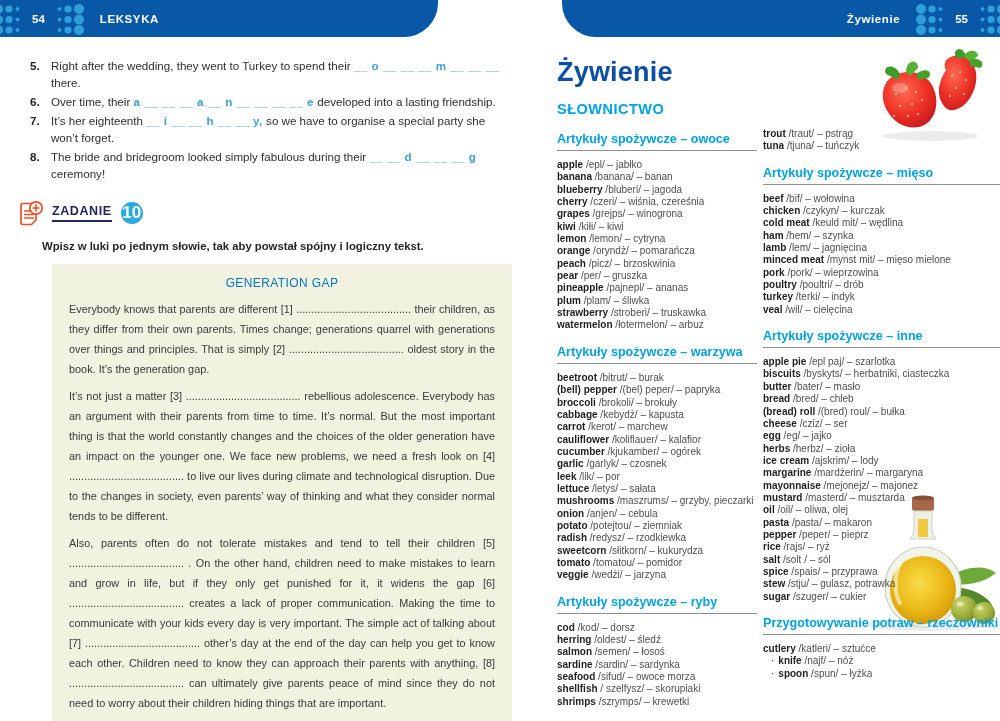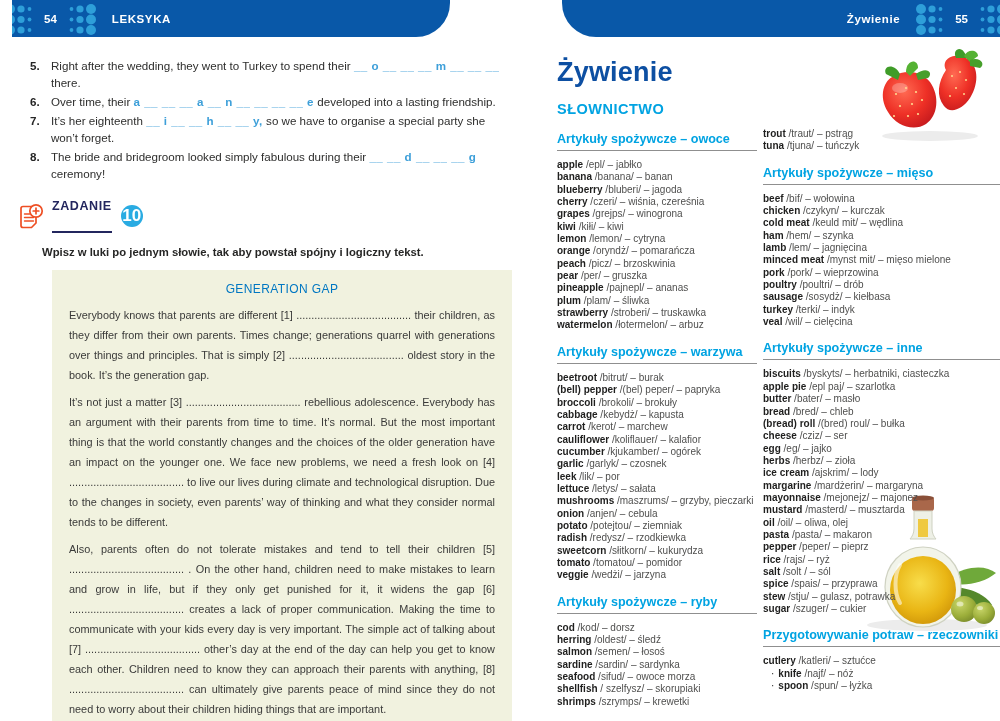--- a/index.html
+++ b/index.html
@@ -3,38 +3,38 @@
 <meta charset="utf-8">
 <style>
   html,body{margin:0;padding:0;}
   body{
     width:1000px;height:721px;position:relative;overflow:hidden;
     background:#ffffff;font-family:"Liberation Sans",sans-serif;
   }
   
   .bar{position:absolute;top:0;height:37px;background:#0958a8;color:#fff;
        display:flex;align-items:center;overflow:hidden;}
-  .bar-left{left:12px;width:438px;border-radius:0 0 34px 0;}
+  .bar-left{left:0;width:438px;border-radius:0 0 34px 0;}
   .bar-right{left:562px;width:438px;border-radius:0 0 0 34px;justify-content:flex-end;}
   .pagenum{font-size:11.5px;font-weight:bold;margin:0 7px;}
   .bar-label{font-size:11.5px;font-weight:bold;letter-spacing:.6px;margin:16px 14px;}
   .dots{flex:none;}
   .dots-edge-l{margin-left:-9px;}
   .dots-edge-r{margin-right:-9px;}
 
   
   .left-page{position:absolute;left:30px;top:57px;width:484px;}
   .ex-item{display:flex;font-size:11.6px;line-height:17px;color:#2e2e2d;margin-bottom:2px;}
   .ex-num{width:21px;font-weight:bold;flex:none;color:#262626;}
   .ex-text{flex:1;}
   .gap{color:#3d9fd9;font-weight:bold;letter-spacing:.5px;white-space:nowrap;}
   .task-row{display:flex;align-items:center;margin-top:17px;margin-left:-14px;}
   .task-icon{flex:none;margin-right:8px;}
   .task-label{font-size:12.5px;font-weight:bold;color:#23265e;letter-spacing:.6px;
-              border-bottom:2px solid #23265e;padding-bottom:18px;}
+              border-bottom:2px solid #23265e;padding-bottom:2px;}
   .task-num{width:22px;height:22px;border-radius:50%;background:#29abe2;color:#fff;
             font-weight:bold;font-size:17px;display:flex;align-items:center;
             justify-content:center;margin-left:9px;}
   .instruction{margin:13px 0 0 12px;font-size:11.3px;font-weight:bold;color:#262625;}
   .genbox{margin:12px 0 0 22px;width:426px;background:#f1f2df;padding:12px 17px 14px;}
   .genbox-title{text-align:center;color:#0077c2;font-weight:normal;font-size:12px;
                 letter-spacing:.4px;margin-bottom:9px;}
   .genbox p{margin:0 0 7px;font-size:10.9px;line-height:20px;text-align:justify;color:#3a3a39;}
   .genbox p:last-child{margin-bottom:0;}
 
@@ -310,26 +310,25 @@
         <div class="vocab-entry"><b>tuna</b><span> /tjuna/ – tuńczyk</span></div>
         <div class="vocab-heading">Artykuły spożywcze – mięso</div>
         <div class="vocab-entry"><b>beef</b><span> /bif/ – wołowina</span></div>
         <div class="vocab-entry"><b>chicken</b><span> /czykyn/ – kurczak</span></div>
         <div class="vocab-entry"><b>cold meat</b><span> /keuld mit/ – wędlina</span></div>
         <div class="vocab-entry"><b>ham</b><span> /hem/ – szynka</span></div>
         <div class="vocab-entry"><b>lamb</b><span> /lem/ – jagnięcina</span></div>
         <div class="vocab-entry"><b>minced meat</b><span> /mynst mit/ – mięso mielone</span></div>
         <div class="vocab-entry"><b>pork</b><span> /pork/ – wieprzowina</span></div>
         <div class="vocab-entry"><b>poultry</b><span> /poultri/ – drób</span></div>
-        <div class="vocab-entry"><b>sausage</b><span> /sosydż/ – kiełbasa</span></div>
         <div class="vocab-entry"><b>turkey</b><span> /terki/ – indyk</span></div>
         <div class="vocab-entry"><b>veal</b><span> /wil/ – cielęcina</span></div>
         <div class="vocab-heading">Artykuły spożywcze – inne</div>
+        <div class="vocab-entry"><b>apple pie</b><span> /epl paj/ – szarlotka</span></div>
         <div class="vocab-entry"><b>biscuits</b><span> /byskyts/ – herbatniki, ciasteczka</span></div>
-        <div class="vocab-entry"><b>apple pie</b><span> /epl paj/ – szarlotka</span></div>
         <div class="vocab-entry"><b>butter</b><span> /bater/ – masło</span></div>
         <div class="vocab-entry"><b>bread</b><span> /bred/ – chleb</span></div>
         <div class="vocab-entry"><b>(bread) roll</b><span> /(bred) roul/ – bułka</span></div>
         <div class="vocab-entry"><b>cheese</b><span> /cziz/ – ser</span></div>
         <div class="vocab-entry"><b>egg</b><span> /eg/ – jajko</span></div>
         <div class="vocab-entry"><b>herbs</b><span> /herbz/ – zioła</span></div>
         <div class="vocab-entry"><b>ice cream</b><span> /ajskrim/ – lody</span></div>
         <div class="vocab-entry"><b>margarine</b><span> /mardżerin/ – margaryna</span></div>
         <div class="vocab-entry"><b>mayonnaise</b><span> /mejonejz/ – majonez</span></div>
         <div class="vocab-entry"><b>mustard</b><span> /masterd/ – musztarda</span></div>

